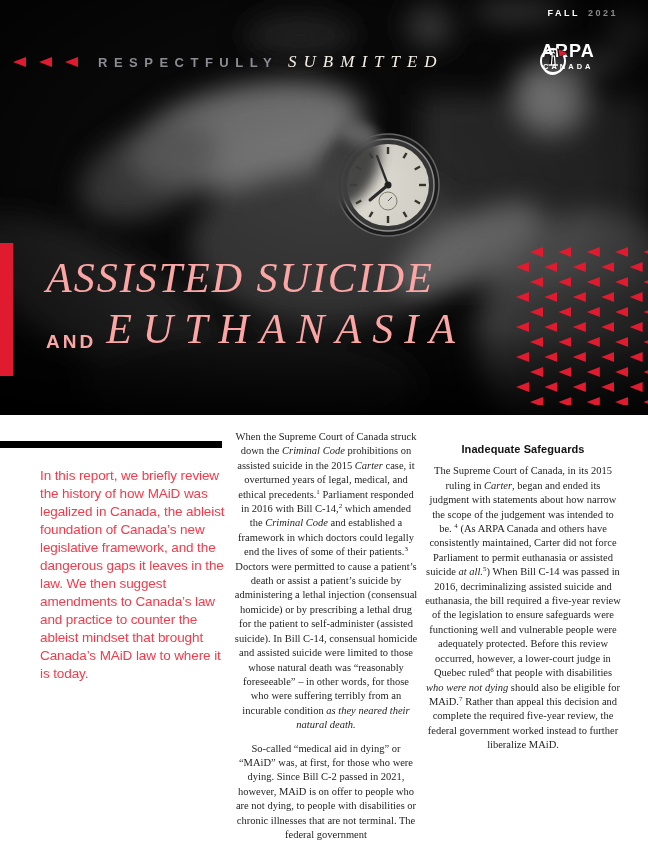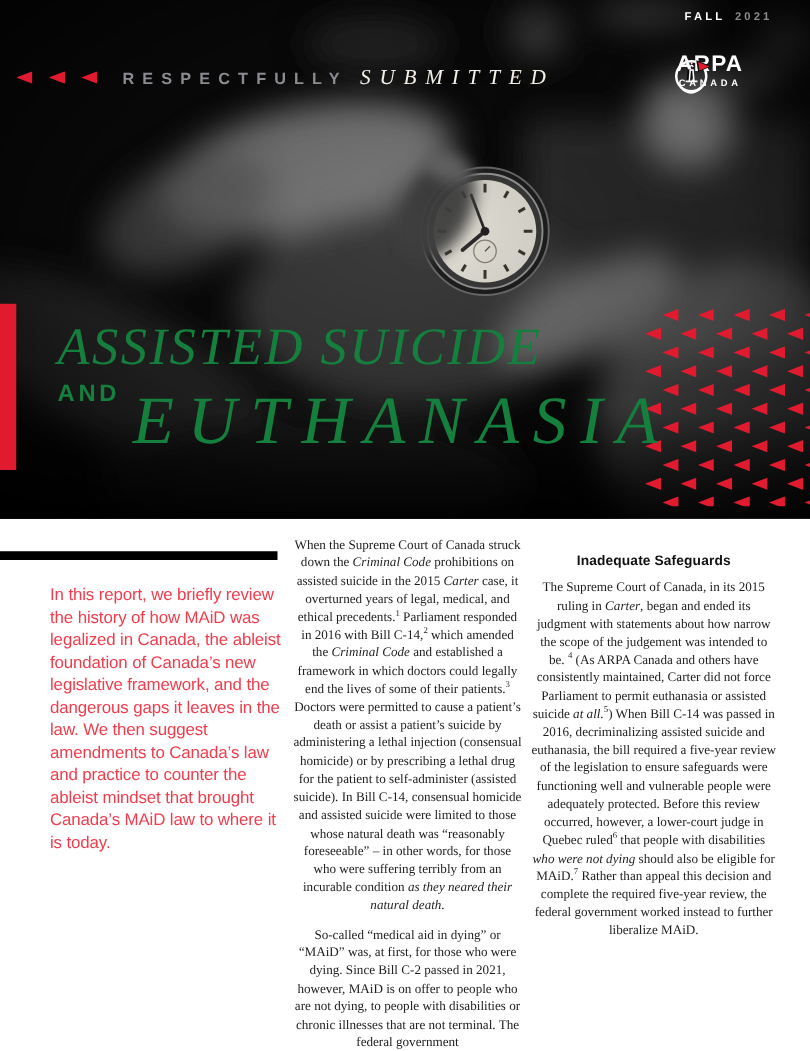--- a/index.html
+++ b/index.html
@@ -26,27 +26,27 @@
   .edition .year{color:#8a8a8a;margin-left:3px;}
 
   
   .logo{position:absolute;left:537px;top:42px;display:flex;align-items:center;z-index:5;}
   .logo-text{margin-left:4px;display:flex;flex-direction:column;}
   .logo-name{color:#ffffff;font-weight:bold;font-size:18px;letter-spacing:1px;line-height:18px;}
   .logo-country{color:#ffffff;font-weight:bold;font-size:7.5px;letter-spacing:3px;
                 margin-top:2px;margin-left:2px;}
 
   
-  .title-block{position:absolute;left:46px;top:256px;z-index:5;color:#15803d;
+  .title-block{position:absolute;left:46px;top:256px;z-index:5;color:#fca5a5;
                font-family:"Liberation Serif",serif;}
   .title-line1{font-style:italic;font-size:42px;letter-spacing:2px;line-height:44px;}
-  .title-line2-row{display:flex;align-items:flex-start;margin-top:5px;}
+  .title-line2-row{display:flex;align-items:flex-end;margin-top:5px;}
   .title-and{font-family:"Liberation Sans",sans-serif;font-weight:bold;font-style:normal;
              font-size:19px;letter-spacing:3px;}
-  .title-line2{font-style:italic;font-size:54px;letter-spacing:11px;margin-left:10px;}
+  .title-line2{font-style:italic;font-size:42px;letter-spacing:11px;margin-left:10px;}
 
   
   .red-bar{position:absolute;left:0;top:243px;width:13px;height:133px;z-index:6;}
 
   
   .tri-pattern{position:absolute;left:504px;top:247px;width:144px;height:158px;
                overflow:hidden;z-index:4;}
   .tri-pattern .ptri{position:absolute;width:13px;height:10px;
                      clip-path:polygon(100% 0,100% 100%,0 50%);}
 

